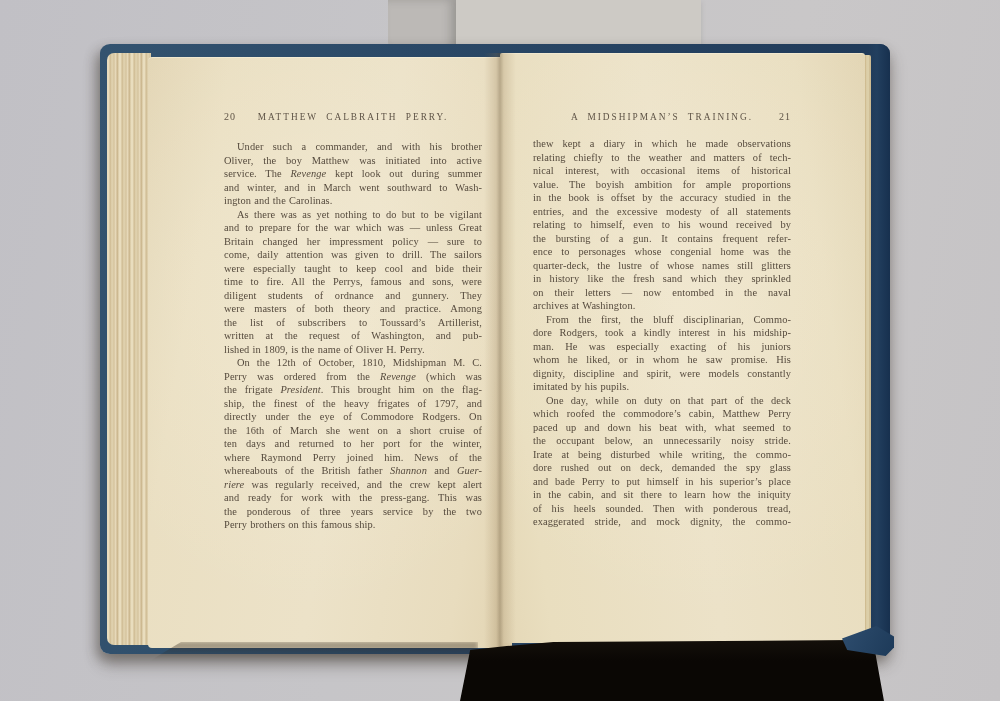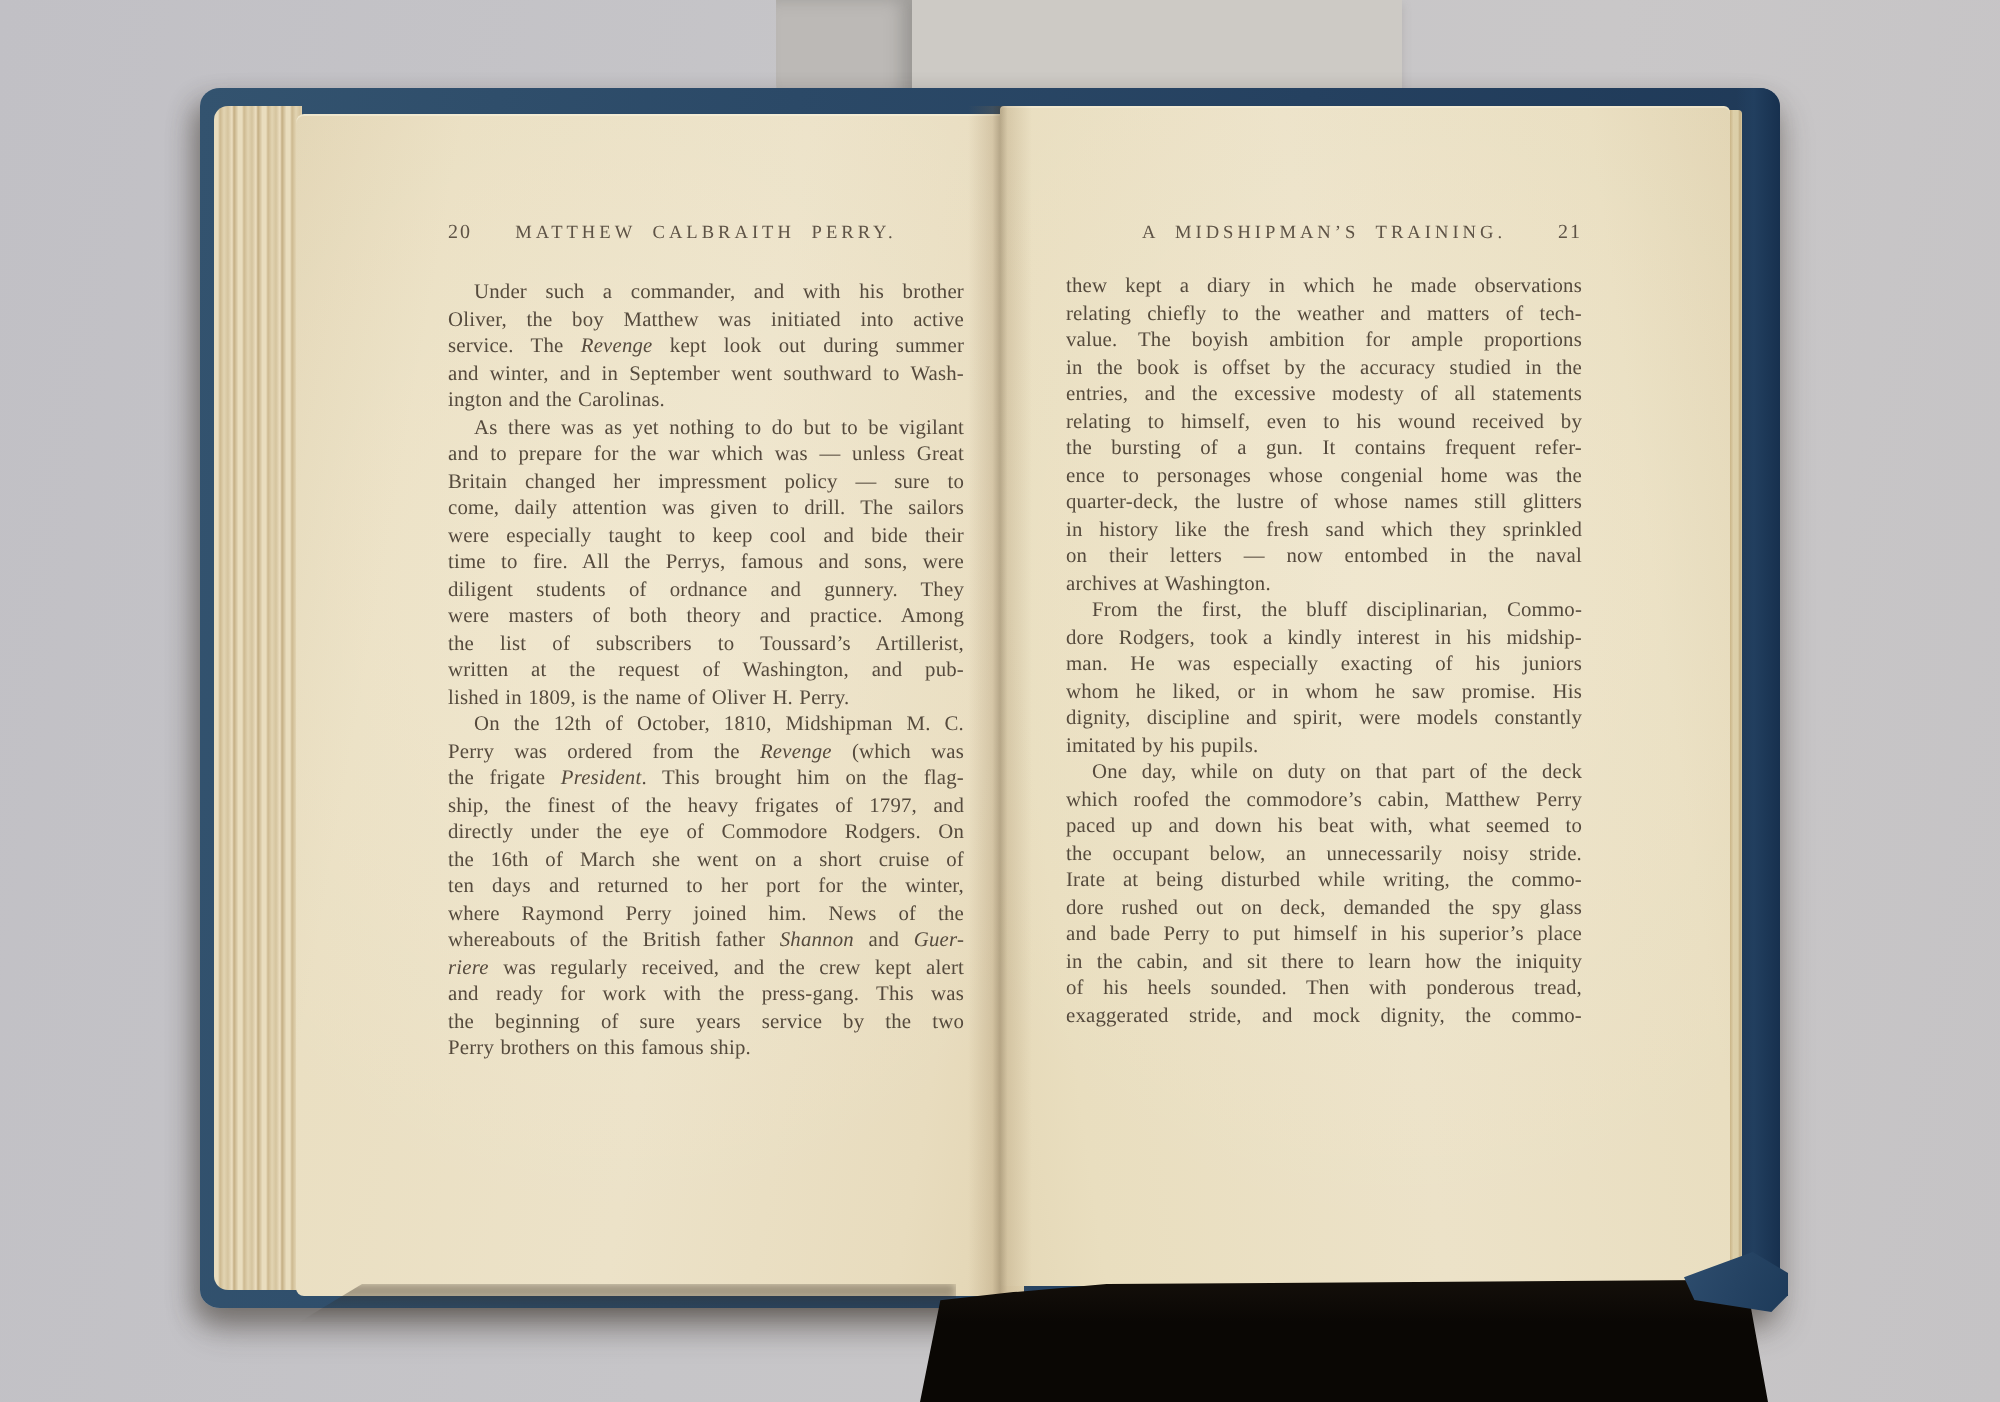--- a/index.html
+++ b/index.html
@@ -89,21 +89,21 @@
 
     <div class="page page-left">
       <div class="page-header hdr-left">
         <span class="pgnum">20</span>
         <span class="ptitle">MATTHEW CALBRAITH PERRY.</span>
       </div>
       <div class="page-body body-left">
           <div class="tline first"><span>Under such a commander, and with his brother</span></div>
           <div class="tline"><span>Oliver, the boy Matthew was initiated into active</span></div>
           <div class="tline"><span>service. The </span><i>Revenge</i><span> kept look out during summer</span></div>
-          <div class="tline"><span>and winter, and in September went southward to Wash-</span></div>
+          <div class="tline"><span>and winter, and in March went southward to Wash-</span></div>
           <div class="tline endline"><span>ington and the Carolinas.</span></div>
           <div class="tline first"><span>As there was as yet nothing to do but to be vigilant</span></div>
           <div class="tline"><span>and to prepare for the war which was — unless Great</span></div>
           <div class="tline"><span>Britain changed her impressment policy — sure to</span></div>
           <div class="tline"><span>come, daily attention was given to drill. The sailors</span></div>
           <div class="tline"><span>were especially taught to keep cool and bide their</span></div>
           <div class="tline"><span>time to fire. All the Perrys, famous and sons, were</span></div>
           <div class="tline"><span>diligent students of ordnance and gunnery. They</span></div>
           <div class="tline"><span>were masters of both theory and practice. Among</span></div>
           <div class="tline"><span>the list of subscribers to Toussard’s Artillerist,</span></div>
@@ -113,33 +113,34 @@
           <div class="tline"><span>Perry was ordered from the </span><i>Revenge</i><span> (which was</span></div>
           <div class="tline"><span>the frigate </span><i>President</i><span>. This brought him on the flag-</span></div>
           <div class="tline"><span>ship, the finest of the heavy frigates of 1797, and</span></div>
           <div class="tline"><span>directly under the eye of Commodore Rodgers. On</span></div>
           <div class="tline"><span>the 16th of March she went on a short cruise of</span></div>
           <div class="tline"><span>ten days and returned to her port for the winter,</span></div>
           <div class="tline"><span>where Raymond Perry joined him. News of the</span></div>
           <div class="tline"><span>whereabouts of the British father </span><i>Shannon</i><span> and </span><i>Guer-</i></div>
           <div class="tline"><i>riere</i><span> was regularly received, and the crew kept alert</span></div>
           <div class="tline"><span>and ready for work with the press-gang. This was</span></div>
-          <div class="tline"><span>the beginning of sure years service by the two</span></div>
+          <div class="tline"><span>the ponderous of three years service by the two</span></div>
           <div class="tline endline"><span>Perry brothers on this famous ship.</span></div>
         </div>
     </div>
 
     <div class="page page-right">
       <div class="page-header hdr-right">
         <span class="ptitle">A MIDSHIPMAN’S TRAINING.</span>
         <span class="pgnum">21</span>
       </div>
       <div class="page-body body-right">
           <div class="tline"><span>thew kept a diary in which he made observations</span></div>
           <div class="tline"><span>relating chiefly to the weather and matters of tech-</span></div>
+          <div class="tline"><span>nical interest, with occasional items of historical</span></div>
           <div class="tline"><span>value. The boyish ambition for ample proportions</span></div>
           <div class="tline"><span>in the book is offset by the accuracy studied in the</span></div>
           <div class="tline"><span>entries, and the excessive modesty of all statements</span></div>
           <div class="tline"><span>relating to himself, even to his wound received by</span></div>
           <div class="tline"><span>the bursting of a gun. It contains frequent refer-</span></div>
           <div class="tline"><span>ence to personages whose congenial home was the</span></div>
           <div class="tline"><span>quarter-deck, the lustre of whose names still glitters</span></div>
           <div class="tline"><span>in history like the fresh sand which they sprinkled</span></div>
           <div class="tline"><span>on their letters — now entombed in the naval</span></div>
           <div class="tline endline"><span>archives at Washington.</span></div>

